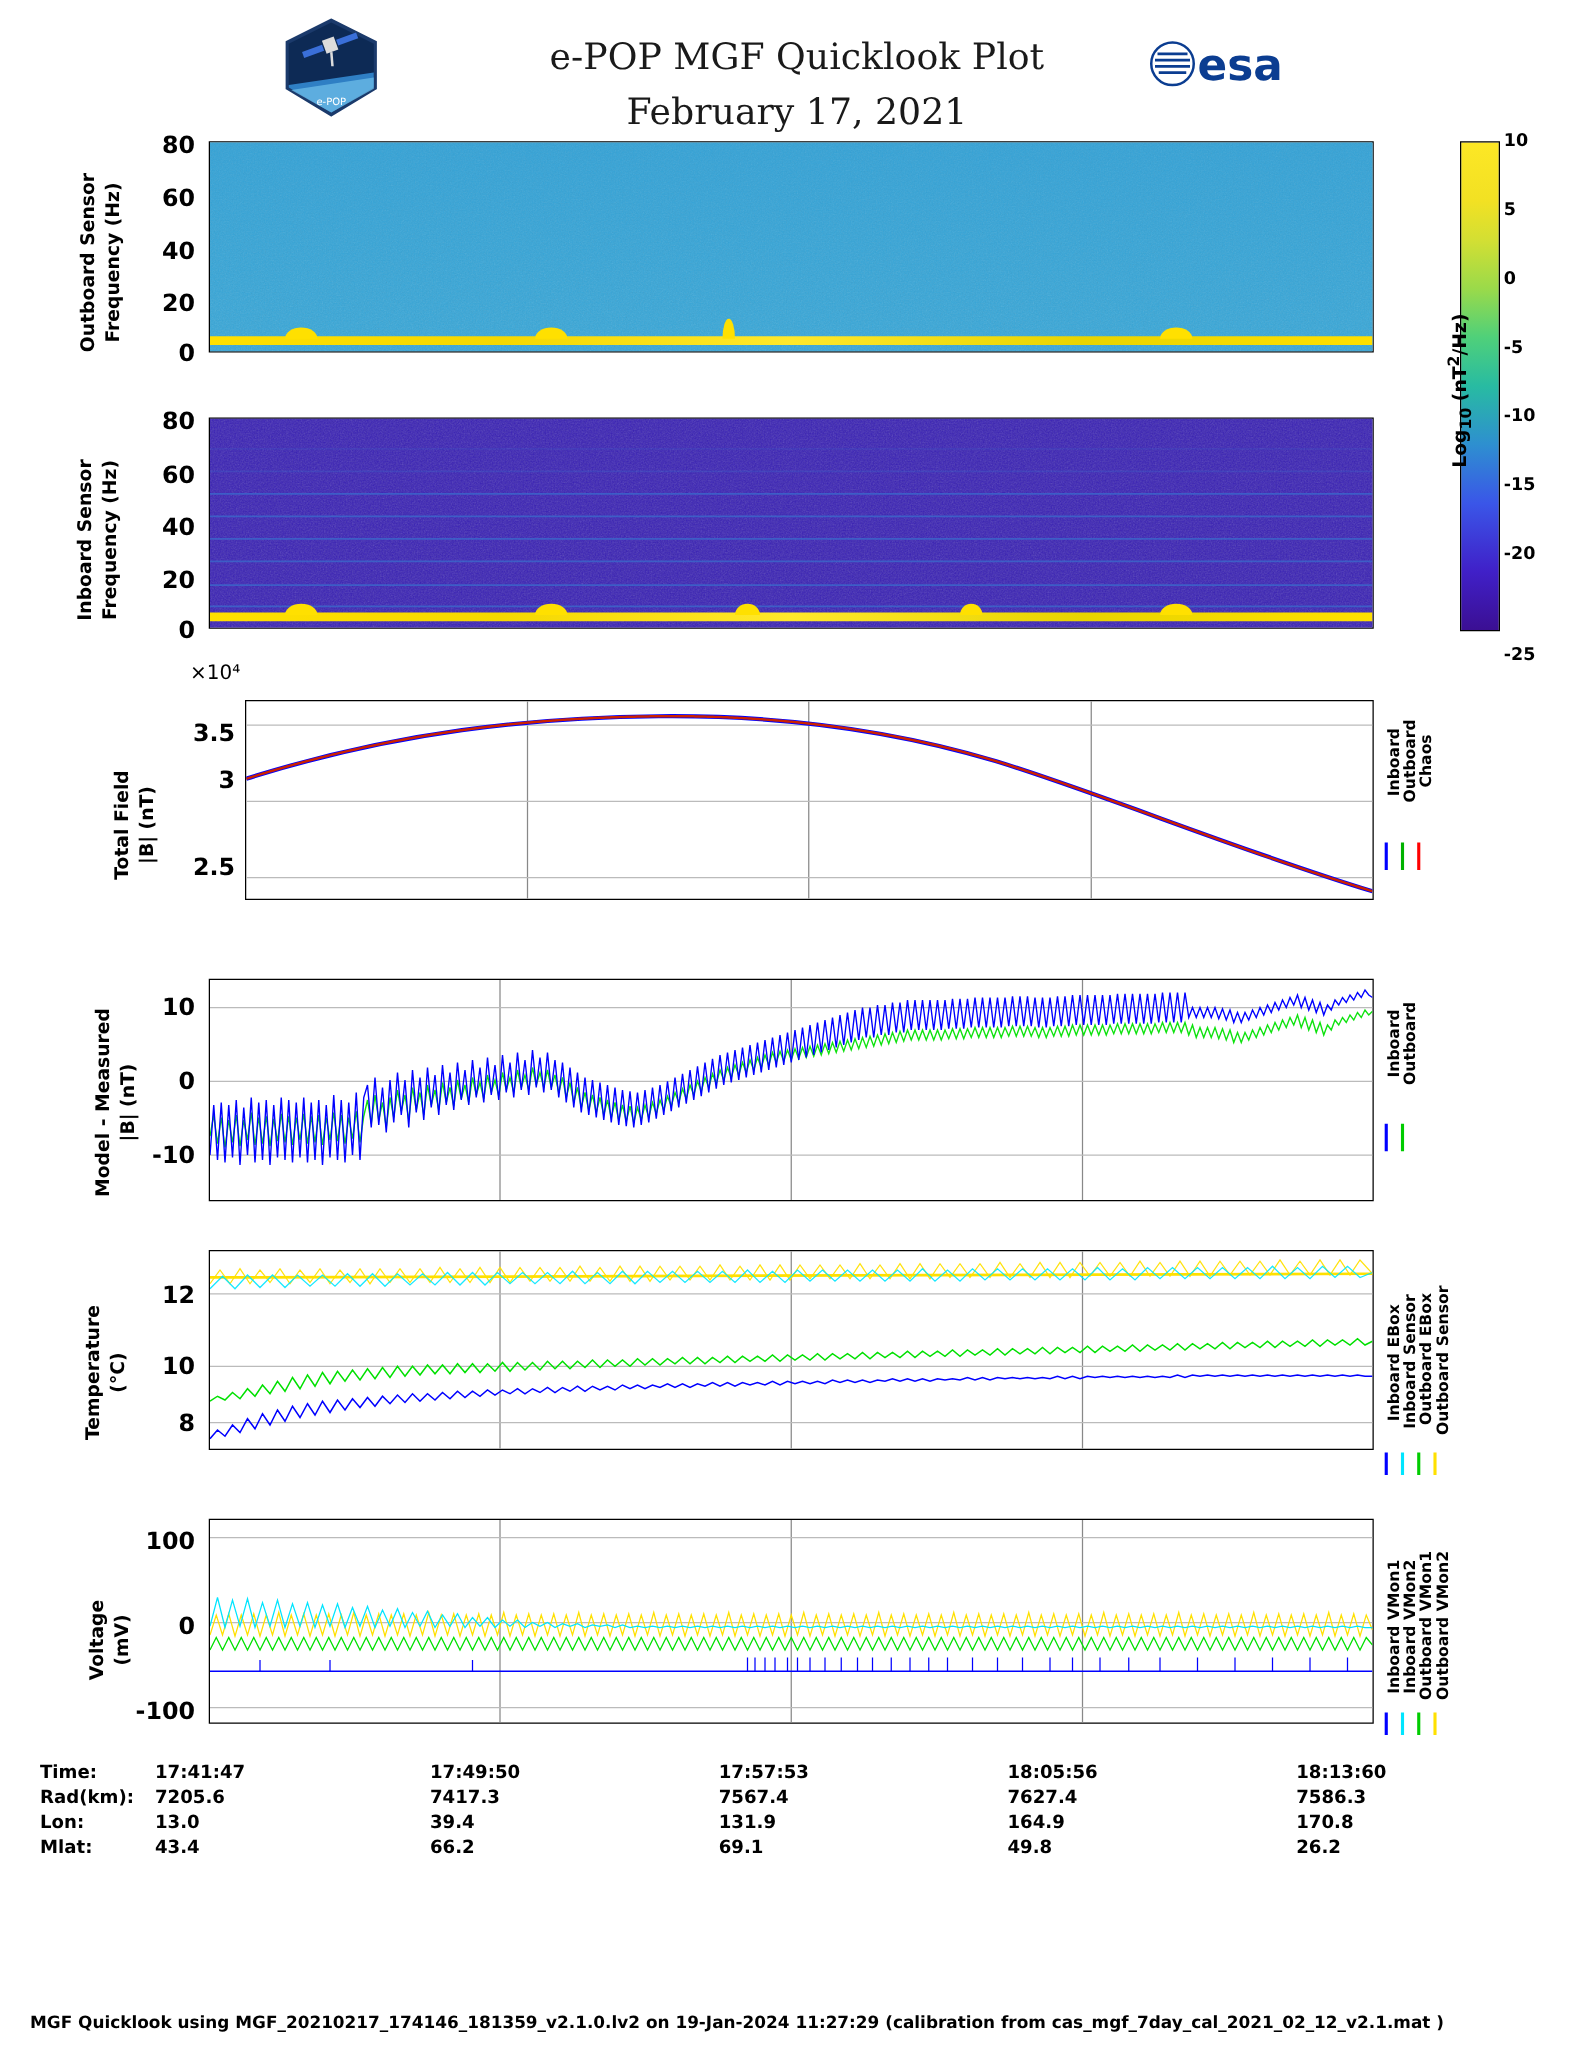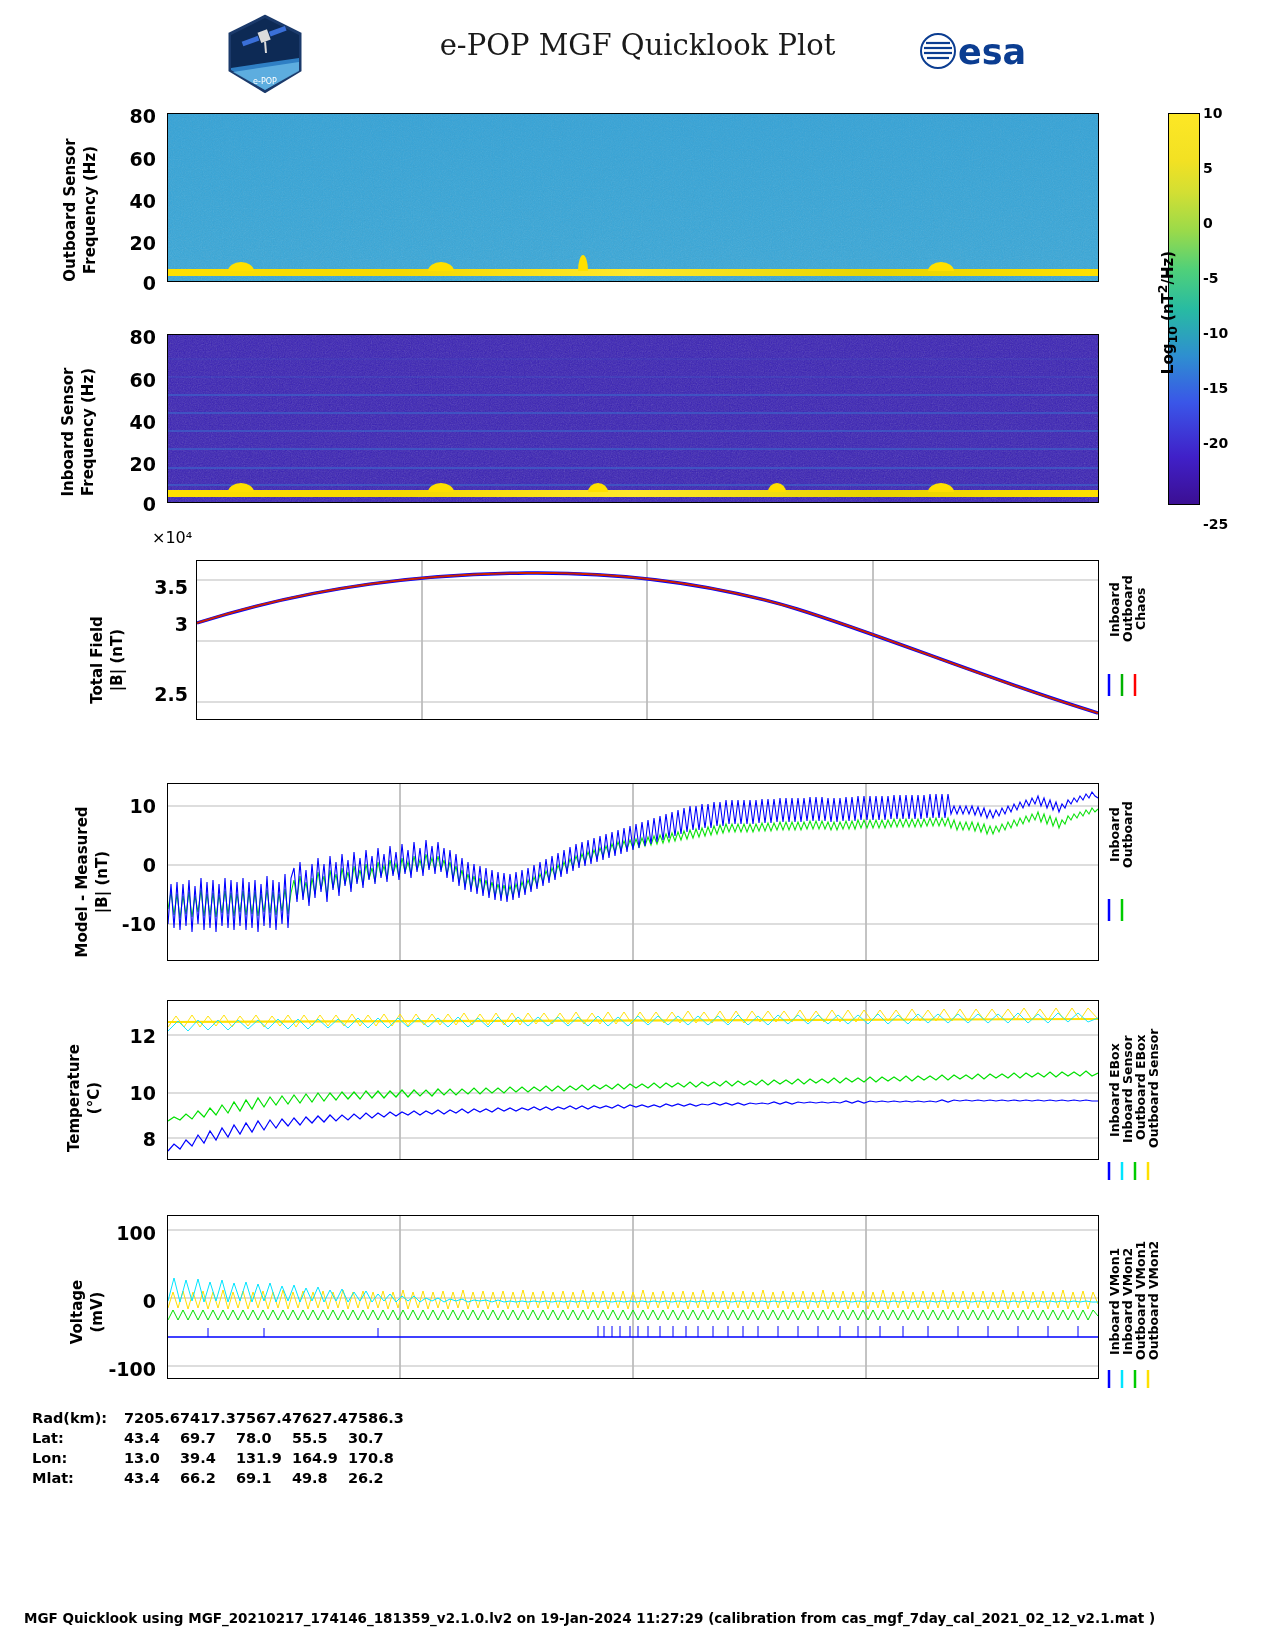--- a/index.html
+++ b/index.html
@@ -55,20 +55,21 @@
         <rect x="-4" y="-5" width="10" height="11" fill="#dcdcdc"></rect>
         <rect x="-22" y="-2" width="17" height="5" fill="#3a6fd8"></rect>
         <rect x="7" y="-2" width="17" height="5" fill="#3a6fd8"></rect>
         <line x1="0" y1="6" x2="-3" y2="17" stroke="#dcdcdc" stroke-width="2"></line>
       </g>
       <text x="46" y="74" font-size="8" fill="#ffffff" text-anchor="middle" font-family="DejaVu Sans">e-POP</text>
     </svg>
   </div>
 
   <div class="title">e-POP MGF Quicklook Plot</div>
+  <div class="subtitle">February 17, 2021</div>
 
   <div class="logo-esa">
     <svg width="125" height="46" viewBox="0 0 125 46">
       <g fill="#0b3d91">
         <path d="M18,6 A17,17 0 1,0 18,40 A17,17 0 1,0 18,6 Z" fill="none" stroke="#0b3d91" stroke-width="2"></path>
         <g stroke="#0b3d91" stroke-width="2.2" fill="none">
           <path d="M6,15 L30,15"></path>
             <path d="M4,20 L32,20"></path>
             <path d="M4,25 L32,25"></path>
             <path d="M7,30 L29,30"></path>
@@ -311,35 +312,35 @@
   <div class="legtxt" style="left:1146px;top:1360px;">Outboard VMon2</div>
   <svg style="position:absolute;left:1104px;top:1368px;" width="50" height="22">
     <line x1="5" y1="2" x2="5" y2="20" stroke="#0000ff" stroke-width="2.5"></line>
     <line x1="18" y1="2" x2="18" y2="20" stroke="#00e5ff" stroke-width="2.5"></line>
     <line x1="31" y1="2" x2="31" y2="20" stroke="#00cc00" stroke-width="2.5"></line>
     <line x1="44" y1="2" x2="44" y2="20" stroke="#ffe000" stroke-width="2.5"></line>
   </svg>
 
   <table class="ftab" cellspacing="0" cellpadding="0">
     <tbody>
+        <tr>
+      <td class="lblcol">Time:</td>
+      <td class="c1">17:41:47</td>
+      <td class="c2">17:49:50</td>
+      <td class="c3">17:57:53</td>
+      <td class="c4">18:05:56</td>
+      <td>18:13:60</td>
+    </tr>
     <tr>
       <td class="lblcol">Rad(km):</td>
       <td>7205.6</td>
       <td>7417.3</td>
       <td>7567.4</td>
       <td>7627.4</td>
       <td>7586.3</td>
-    </tr>
-    <tr>
-      <td class="lblcol">Lat:</td>
-      <td>43.4</td>
-      <td>69.7</td>
-      <td>78.0</td>
-      <td>55.5</td>
-      <td>30.7</td>
     </tr>
     <tr>
       <td class="lblcol">Lon:</td>
       <td>13.0</td>
       <td>39.4</td>
       <td>131.9</td>
       <td>164.9</td>
       <td>170.8</td>
     </tr>
     <tr>

